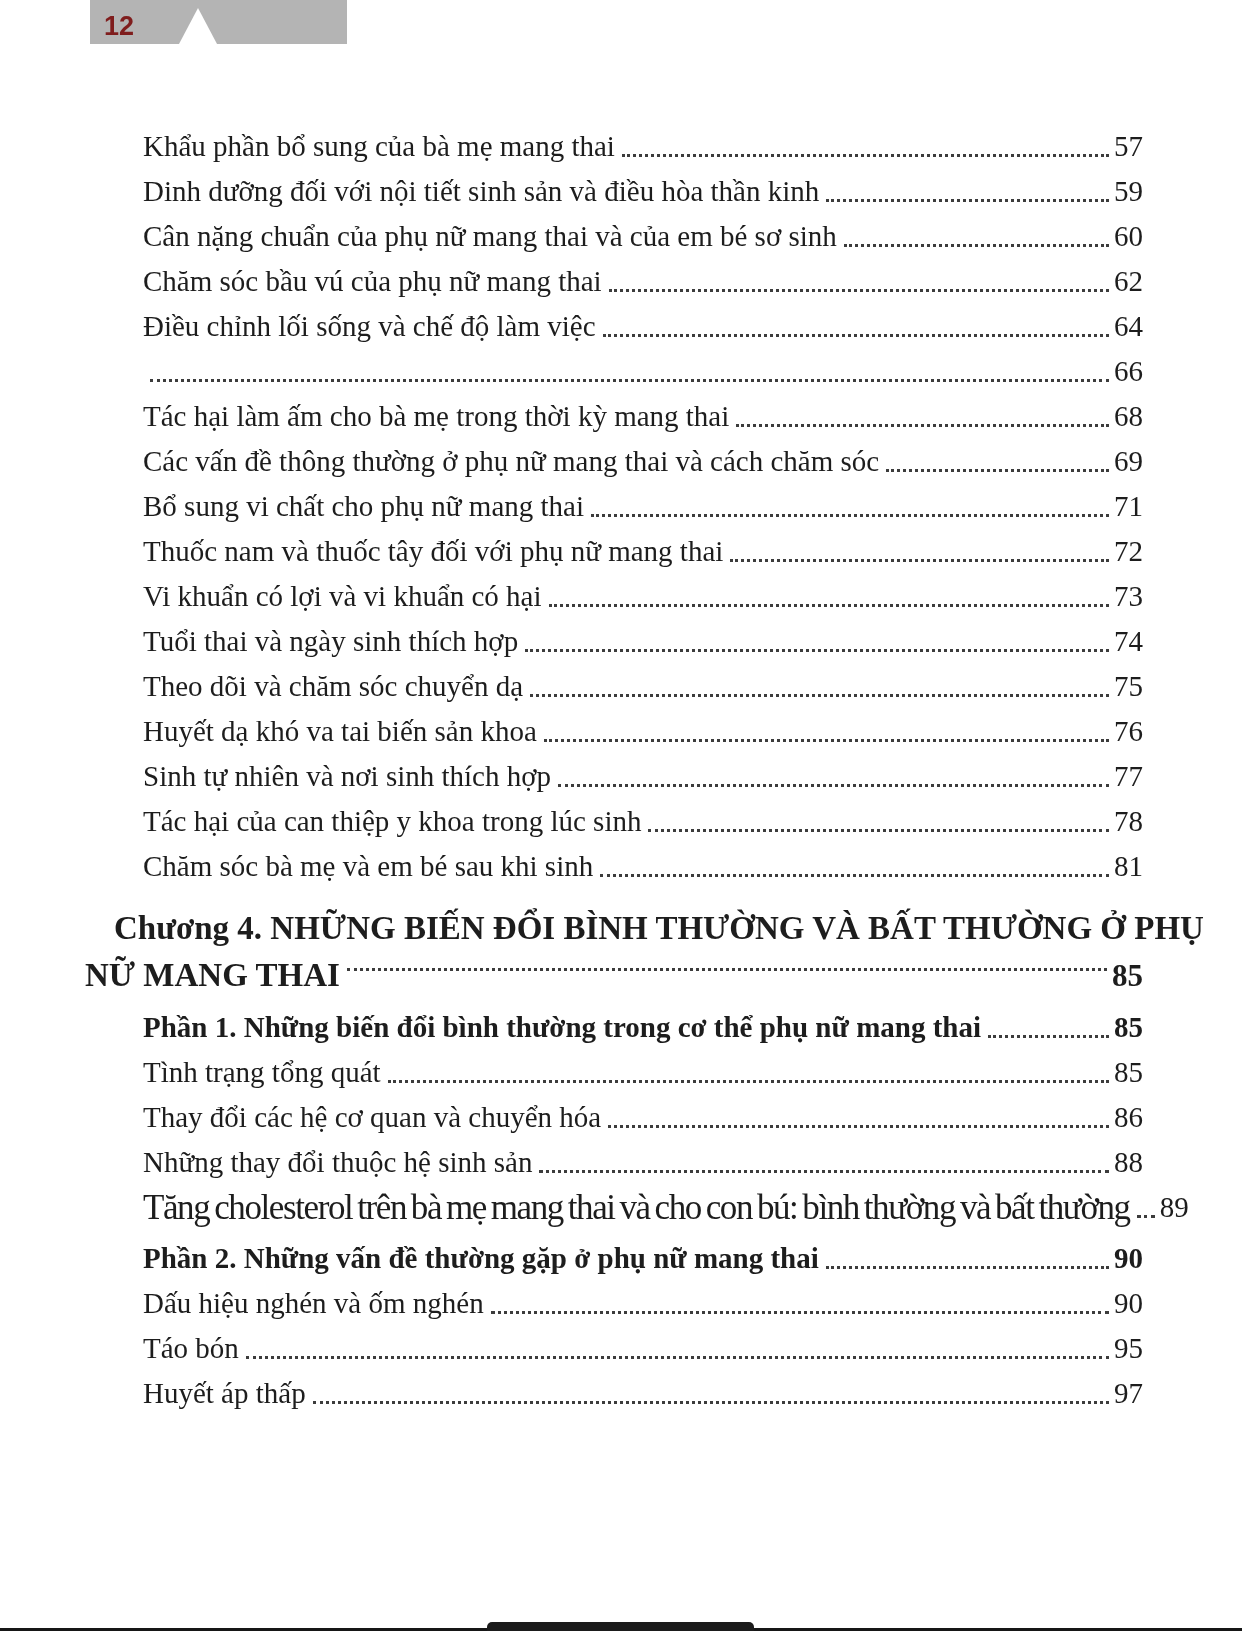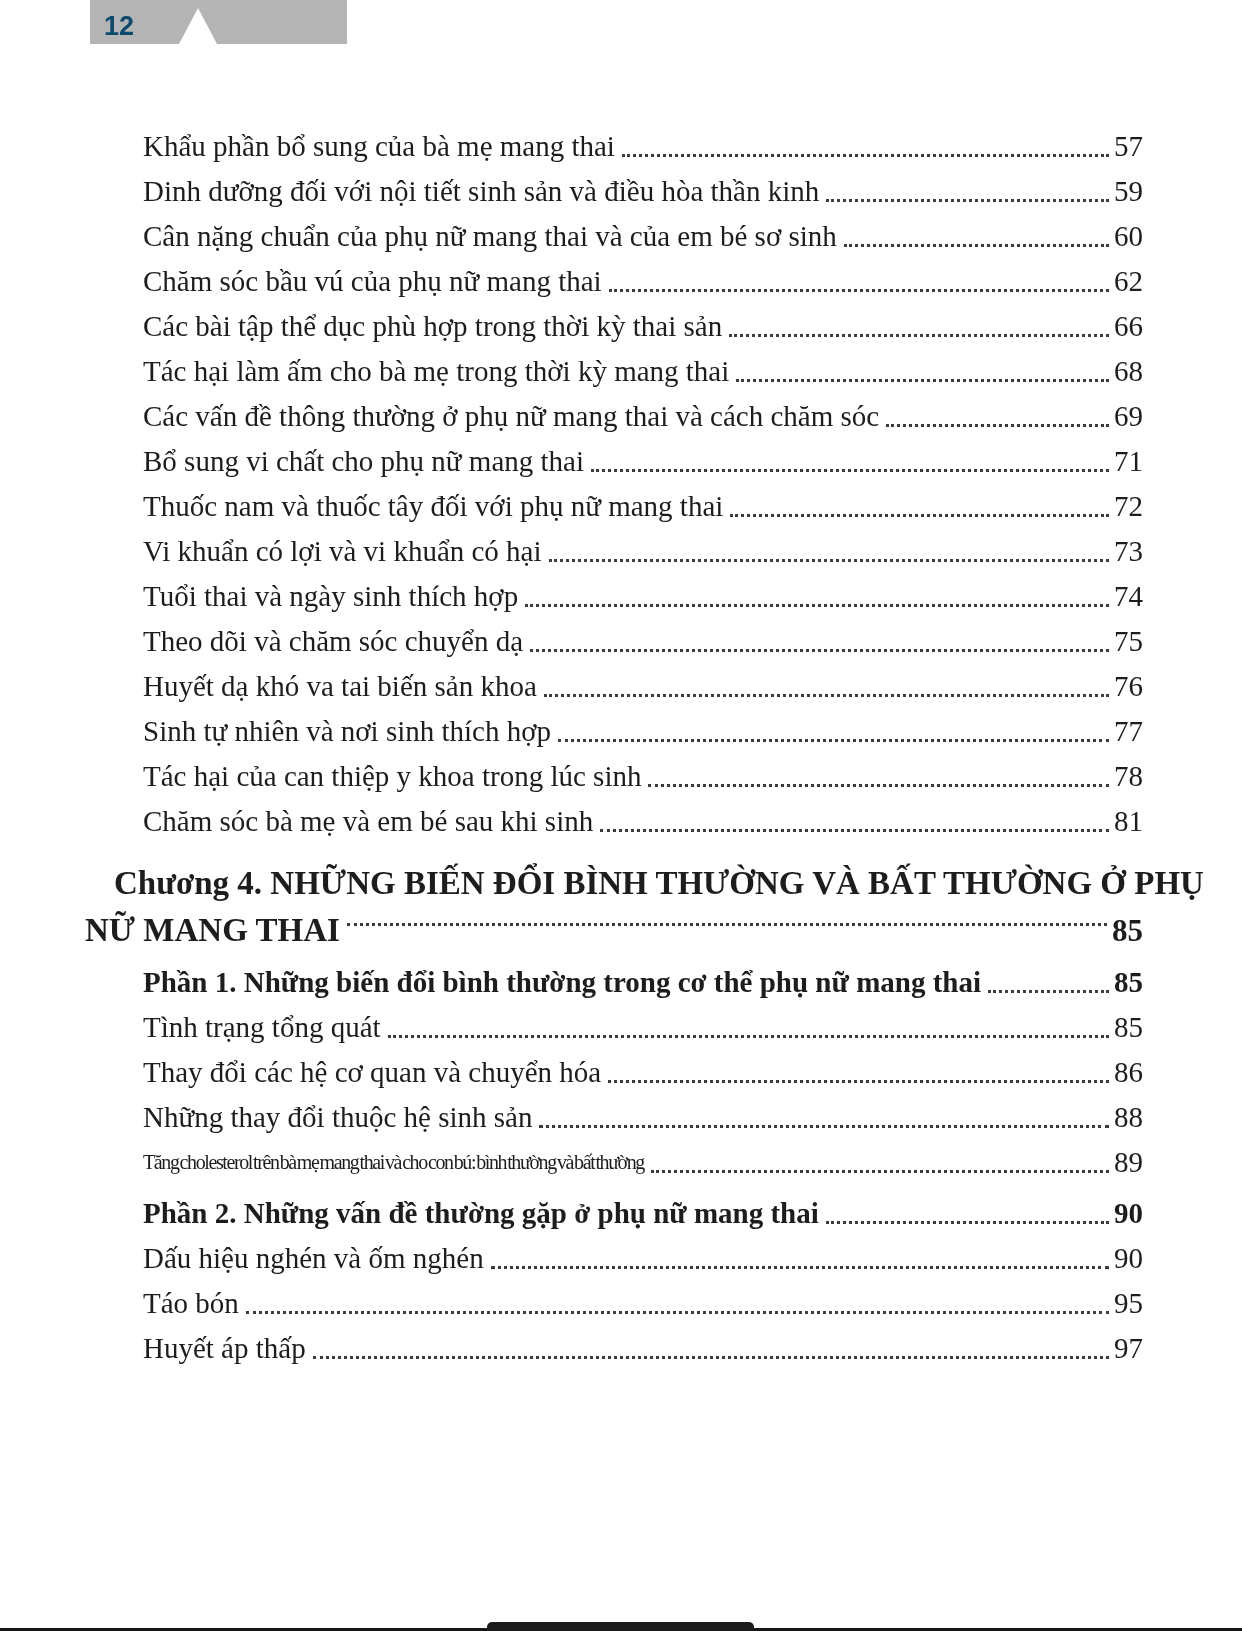--- a/index.html
+++ b/index.html
@@ -11,36 +11,36 @@
   }
   
   .page-tab{
     position:absolute;left:90px;top:0;width:257px;height:44px;
     background:#b4b4b4;
     display:flex;align-items:flex-end;
     padding:0 0 4px 14px;box-sizing:border-box;
   }
   .page-tab .num{
     font-family:"Liberation Sans","DejaVu Sans",sans-serif;
-    font-weight:bold;font-size:27px;line-height:1;color:#0c4a6e;
+    font-weight:bold;font-size:27px;line-height:1;color:#7f1d1d;
   }
   .page-tab .notch{
     position:absolute;left:89px;bottom:0;width:0;height:0;
     border-left:19px solid transparent;
     border-right:19px solid transparent;
     border-bottom:36px solid #ffffff;
   }
   
   #toc{position:absolute;top:92px;left:85px;width:1058px;margin-top:32px;}
   .row{display:flex;align-items:flex-end;height:45px;padding-left:58px;font-size:29px;}
   .row .t{white-space:nowrap;line-height:45px;}
   .row .p{white-space:nowrap;line-height:45px;}
   .leader{flex:1 1 auto;min-width:18px;border-bottom:3px dotted #3c3c3c;margin:0 5px 12px 7px;}
   .part{font-weight:bold;margin-top:6px;}
-  .condensed .t{letter-spacing:-1.4px;word-spacing:-2.5px;font-size:20px;}
+  .condensed .t{letter-spacing:-1.4px;word-spacing:-2.5px;font-size:35px;}
   
   .chapter{margin:16px 0 6px 0;font-weight:bold;font-size:33px;}
   .chapter .l1{line-height:47px;padding-left:29px;white-space:nowrap;}
   .chapter .l2{display:flex;align-items:center;height:47px;}
   .chapter .l2 .t{white-space:nowrap;line-height:47px;}
   .chapter .l2 .p{white-space:nowrap;line-height:47px;font-size:31px;}
   .chapter .leader{margin-bottom:13px;}
   
   .bottom-line{position:absolute;left:0;bottom:0;width:1242px;height:3px;background:#161616;}
   .bottom-handle{position:absolute;left:487px;bottom:0;width:267px;height:9px;background:#1b1b1b;border-radius:5px 5px 0 0;}
@@ -68,21 +68,25 @@
       <span class="t">Cân nặng chuẩn của phụ nữ mang thai và của em bé sơ sinh</span>
       <span class="leader"></span>
       <span class="p">60</span>
     </div>
     <div class="row">
       <span class="t">Chăm sóc bầu vú của phụ nữ mang thai</span>
       <span class="leader"></span>
       <span class="p">62</span>
     </div>
     <div class="row">
-      <span class="t">Các bài tập thể dục phù hợp trong thời kỳ thai sản</span>
+      <span class="t">Điều chỉnh lối sống và chế độ làm việc</span>
+      <span class="leader"></span>
+      <span class="p">64</span>
+    </div>
+    <div class="row">
       <span class="leader"></span>
       <span class="p">66</span>
     </div>
     <div class="row">
       <span class="t">Tác hại làm ấm cho bà mẹ trong thời kỳ mang thai</span>
       <span class="leader"></span>
       <span class="p">68</span>
     </div>
     <div class="row">
       <span class="t">Các vấn đề thông thường ở phụ nữ mang thai và cách chăm sóc</span>

